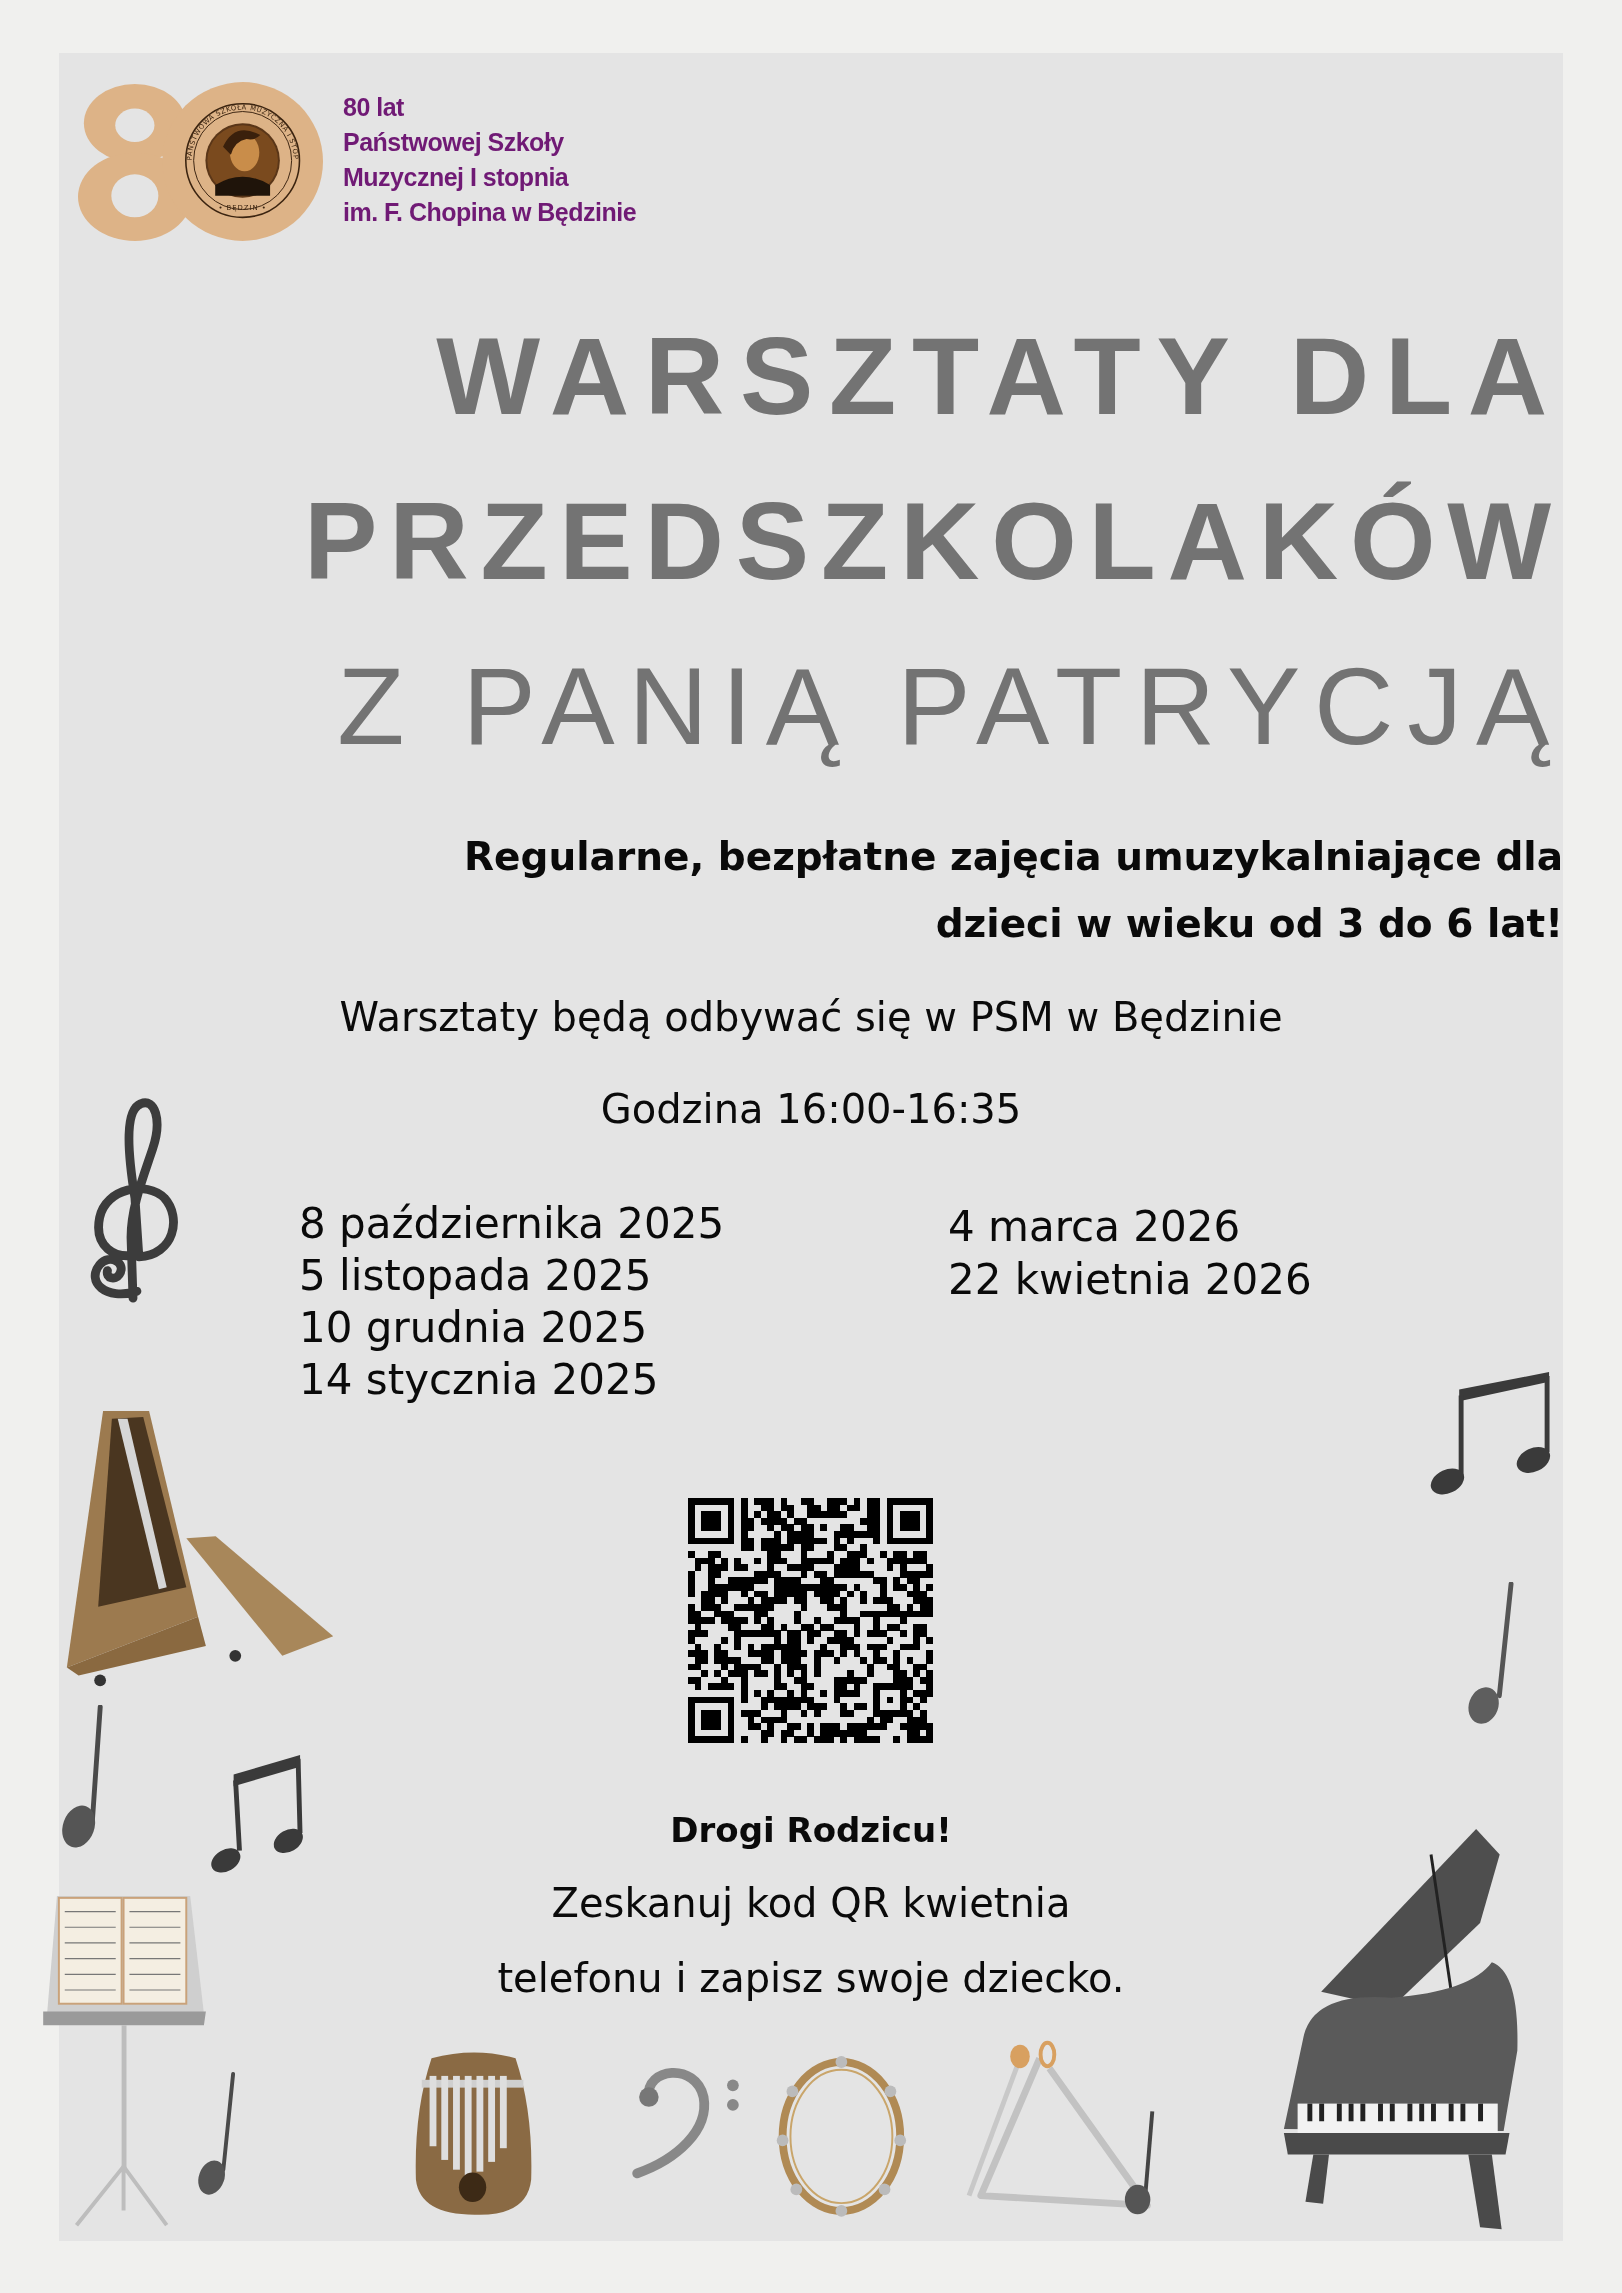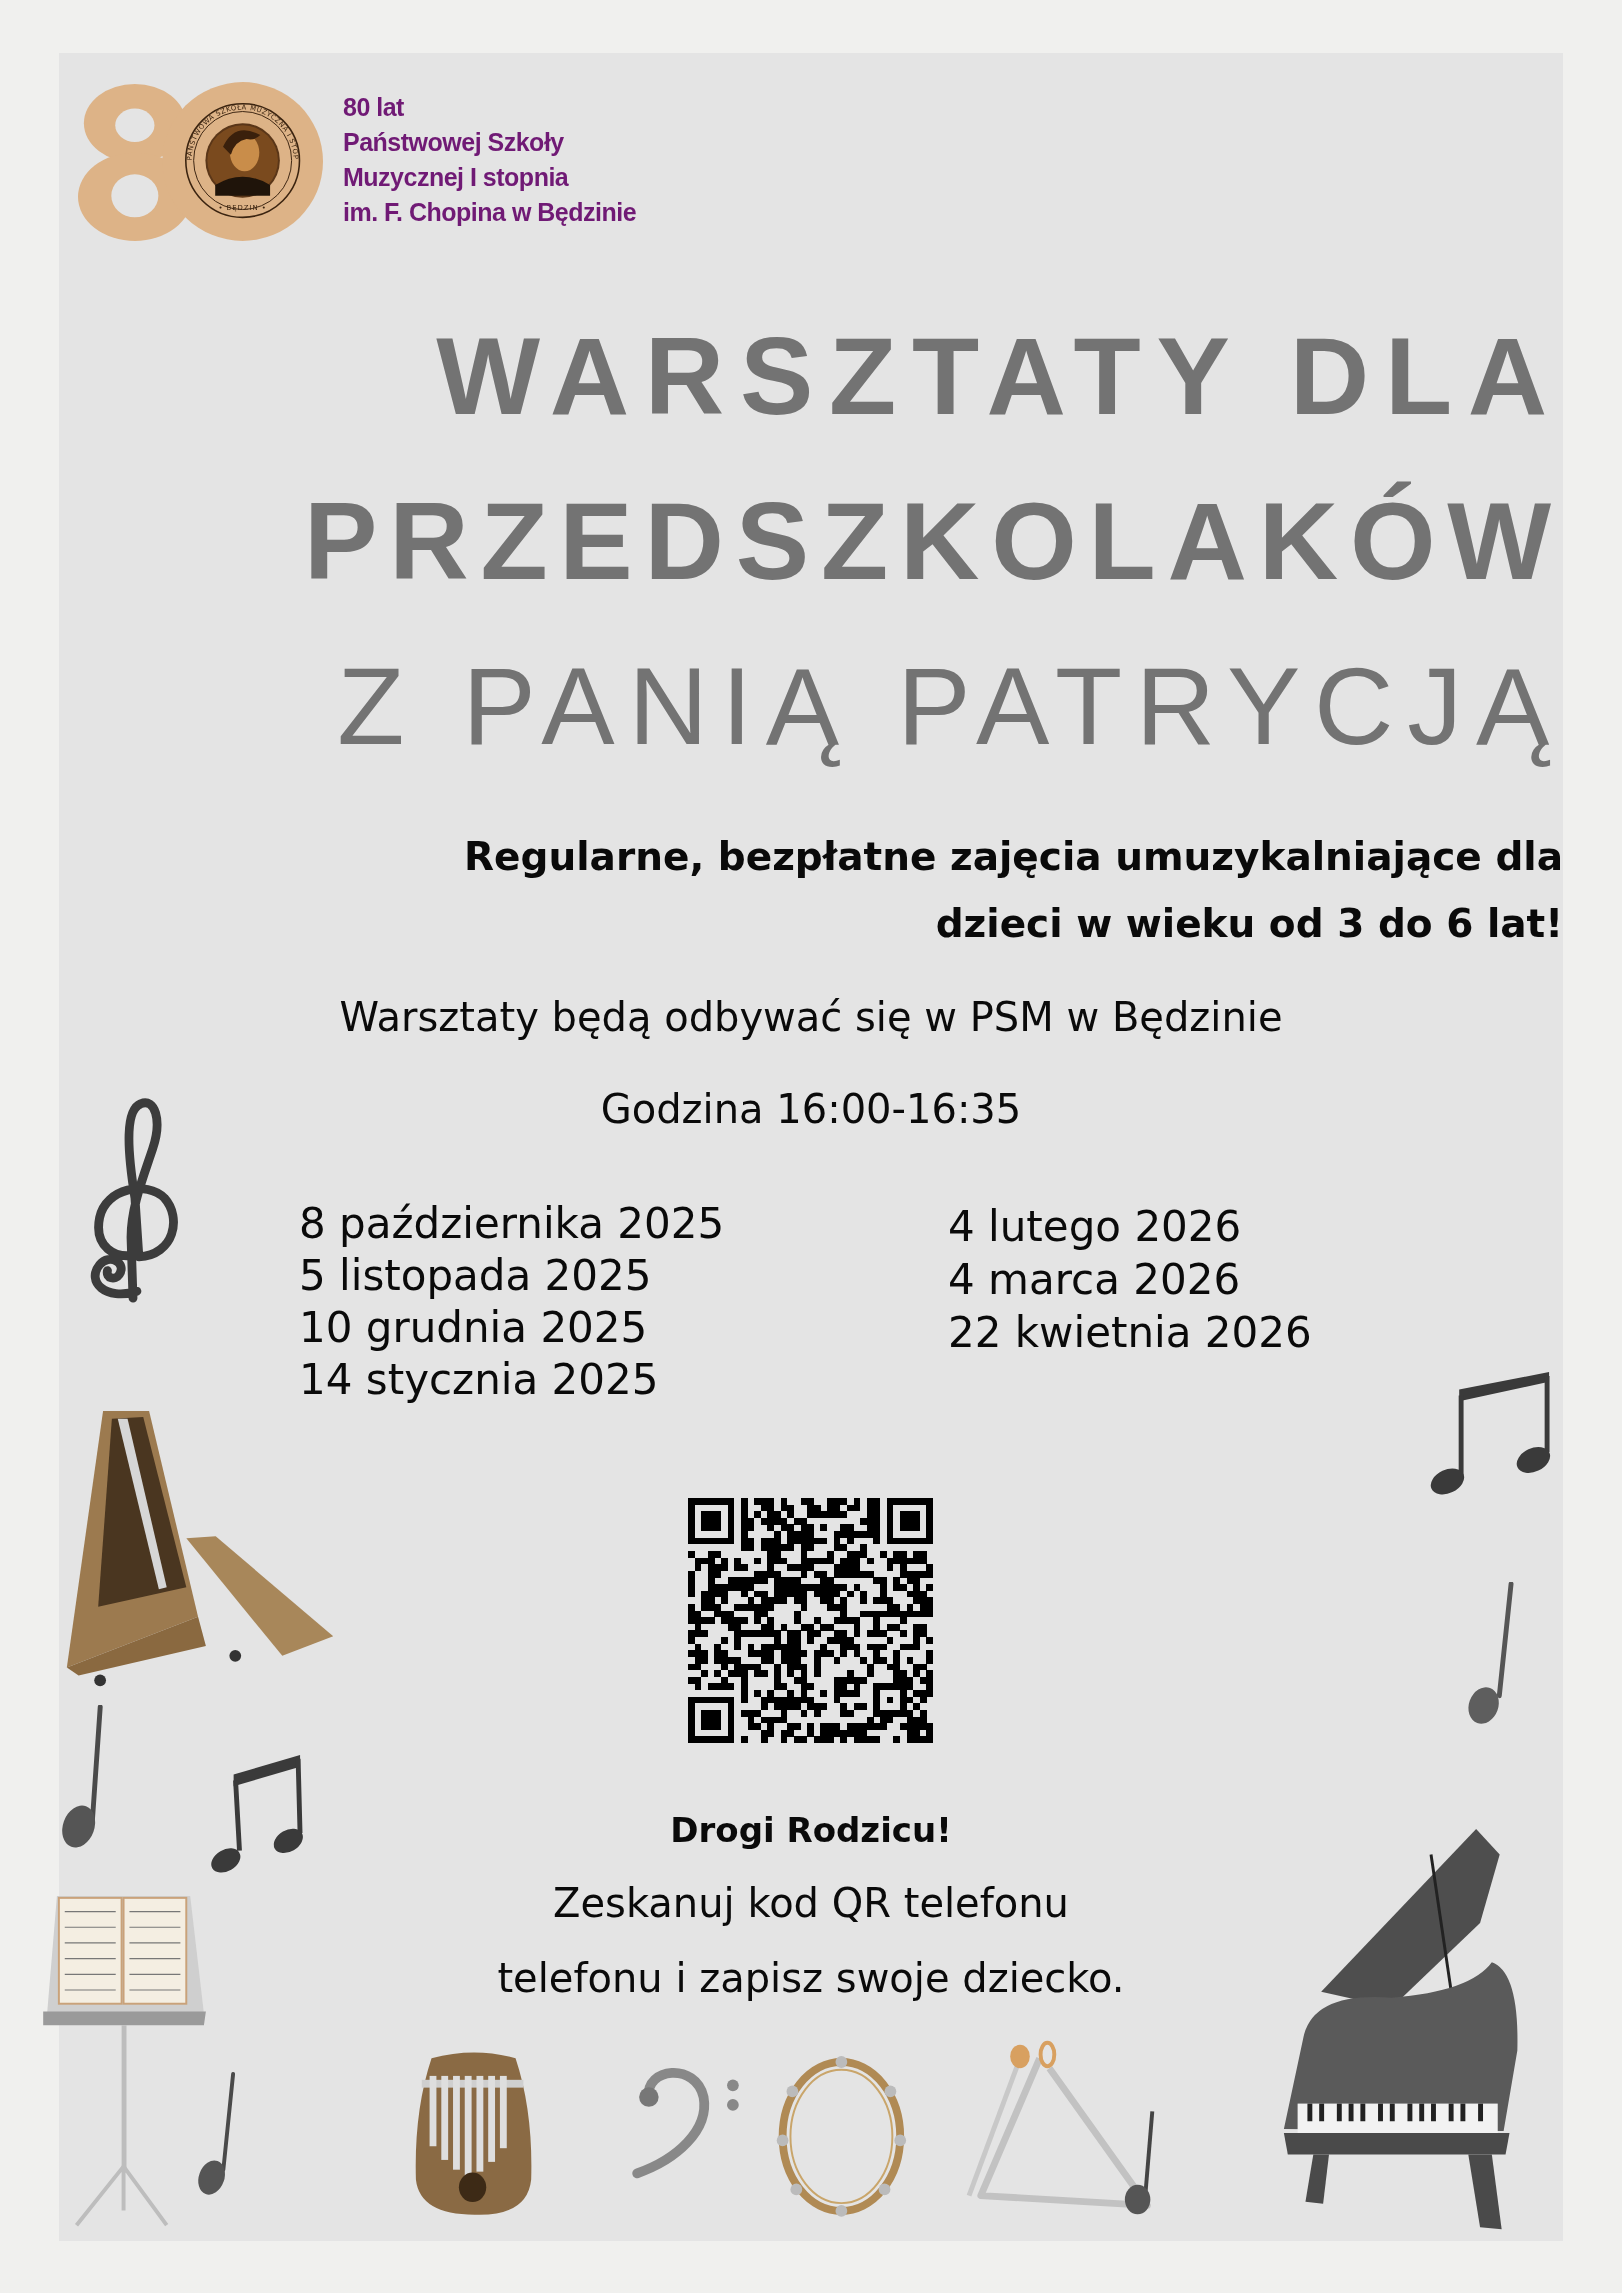--- a/index.html
+++ b/index.html
@@ -84,21 +84,20 @@
 <div class="info info1">Warsztaty będą odbywać się w PSM w Będzinie</div>
 <div class="info info2">Godzina 16:00-16:35</div>
 
 <div class="dates dates-left">
   <div>8 października 2025</div>
   <div>5 listopada 2025</div>
   <div>10 grudnia 2025</div>
   <div>14 stycznia 2025</div>
 </div>
 <div class="dates dates-right">
-  <div>4 lutego 2026</div>
   <div>4 marca 2026</div>
   <div>22 kwietnia 2026</div>
 </div>
 
 <div class="qr">
   <svg id="qrsvg" width="245" height="245" viewBox="0 0 37 37" shape-rendering="crispEdges">
       <rect x="8" y="0" width="1.02" height="1.02" fill="#000"></rect>
       <rect x="10" y="0" width="1.02" height="1.02" fill="#000"></rect>
       <rect x="11" y="0" width="1.02" height="1.02" fill="#000"></rect>
       <rect x="12" y="0" width="1.02" height="1.02" fill="#000"></rect>
@@ -731,21 +730,21 @@
       <rect x="0" y="30" width="7" height="7" fill="#000"></rect>
       <rect x="1" y="31" width="5" height="5" fill="#E4E4E4"></rect>
       <rect x="2" y="32" width="3" height="3" fill="#000"></rect>
       <rect x="28" y="28" width="5" height="5" fill="#000"></rect>
       <rect x="29" y="29" width="3" height="3" fill="#E4E4E4"></rect>
       <rect x="30" y="30" width="1" height="1" fill="#000"></rect>
     </svg>
 </div>
 
 <div class="parent p1">Drogi Rodzicu!</div>
-<div class="parent p2">Zeskanuj kod QR telefonu</div>
+<div class="parent p2">Zeskanuj kod QR kwietnia</div>
 <div class="parent p3">telefonu i zapisz swoje dziecko.</div>
 
 <div class="abs" style="left:76px;top:1090px;">
   <svg width="113" height="216" viewBox="0 0 115 220">
     <path d="M62 205 C30 215 10 195 24 178 C34 166 52 176 44 188 C40 194 30 192 32 184
              M58 212 L56 150 C56 120 68 90 78 60 C88 30 80 8 66 14 C50 20 52 60 60 110 L64 170
              C100 168 108 130 90 110 C72 92 30 100 24 130 C18 160 40 172 60 168" fill="none" stroke="#3c3c3c" stroke-width="9" stroke-linecap="round" stroke-linejoin="round"></path>
   </svg>
 </div>
 

